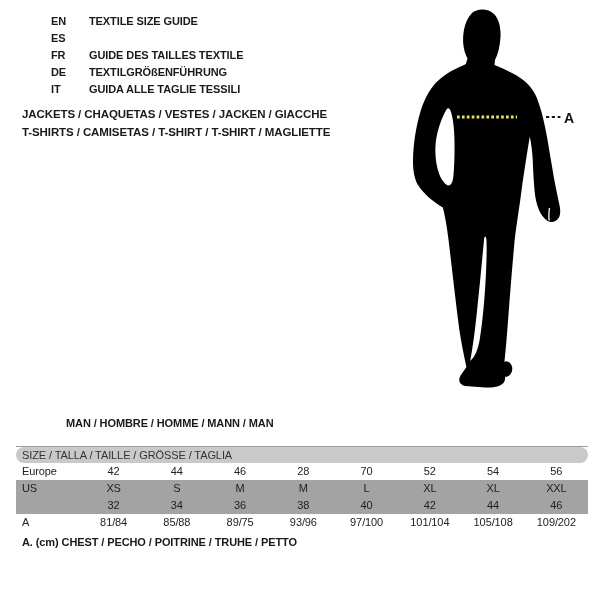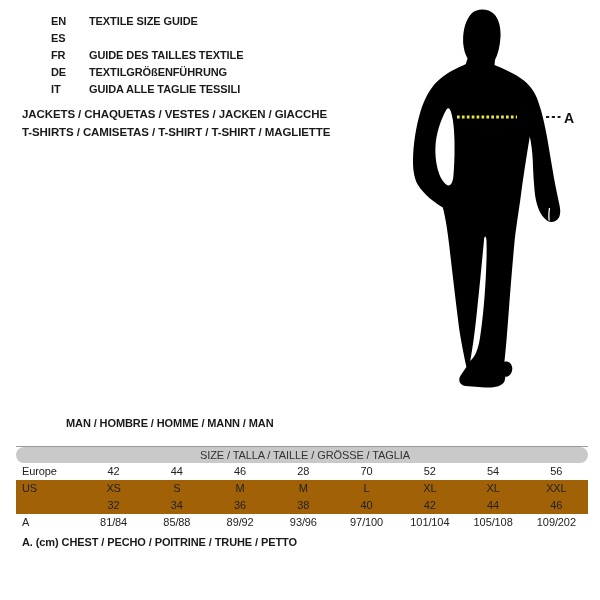--- a/index.html
+++ b/index.html
@@ -18,26 +18,26 @@
   
   .figure-wrap { position:absolute; left:408px; top:5px; width:168px; height:392px; }
   .figure-wrap svg { display:block; width:100%; height:100%; }
   
   .section-title { position:absolute; left:20px; top:417px; font-size:11px; font-weight:700; letter-spacing:-0.1px;margin-left:46px; }
   
   .size-table-wrap { position:absolute; left:16px; top:446px; width:572px; }
   table { width:100%; border-collapse:collapse; table-layout:fixed; }
   td, th { font-size:11px; font-weight:400; letter-spacing:-0.1px; color:#222; }
   tr.head-row td {
-    background:#c9c9c9; height:16px; text-align:center; padding-left:6px;
+    background:#c9c9c9; height:16px; text-align:left; padding-left:6px;
     border-top:1px solid #9b9b9b; color:#333;border-radius:8px;
   }
   tr.data-row td { height:17px; text-align:center; }
   tr.data-row td.row-label { text-align:left; padding-left:6px; }
-  tr.stripe td { background:#a16207;margin-left:16px; }
+  tr.stripe td { background:#a3a3a3;margin-left:16px; }
   
   .footnote { position:absolute; left:22px; top:536px; font-size:11px; font-weight:700; letter-spacing:-0.1px; }
 </style>
 </head>
 <body>
 
 <div class="lang-list">
   <div class="lang-row">
     <span class="lang-code">EN</span>
     <span class="lang-label">TEXTILE SIZE GUIDE</span>
@@ -182,21 +182,21 @@
         <td>38</td>
         <td>40</td>
         <td>42</td>
         <td>44</td>
         <td>46</td>
       </tr>
       <tr class="data-row">
         <td class="row-label">A</td>
         <td>81/84</td>
         <td>85/88</td>
-        <td>89/92</td>
+        <td>89/75</td>
         <td>93/96</td>
         <td>97/100</td>
         <td>101/104</td>
         <td>105/108</td>
         <td>109/202</td>
       </tr>
     </tbody>
   </table>
 </div>
 

